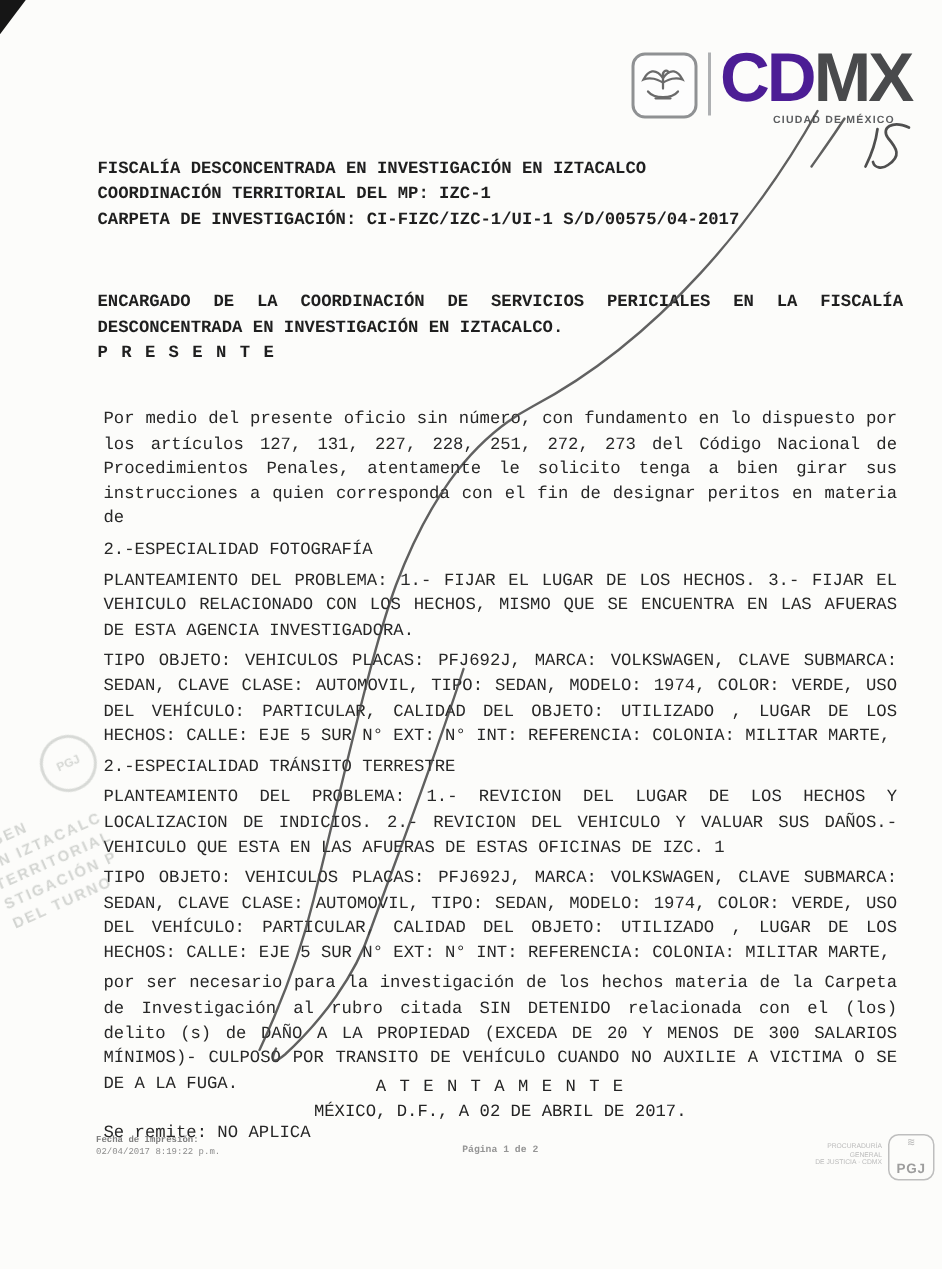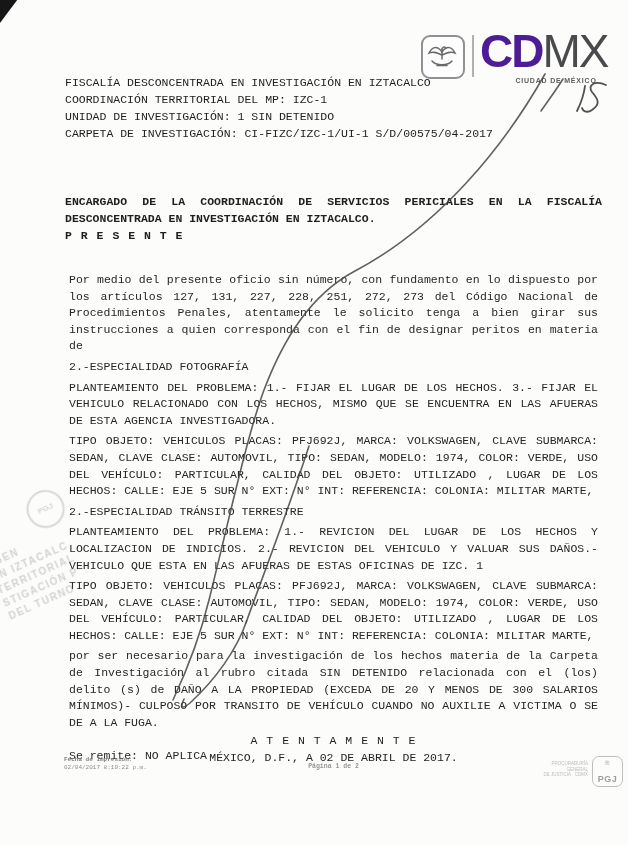--- a/index.html
+++ b/index.html
@@ -22,30 +22,30 @@
     border:2px solid #8f9193;border-radius:9px;background:#fdfdfd;
   }
   .emblem-box svg{position:absolute;left:1px;top:1px;}
   .logo-divider{position:absolute;left:51px;top:2px;width:2px;height:42px;background:#aeb0b2;}
   .cdmx-text{
     position:absolute;left:59px;top:-6px;line-height:48px;
     font-family:"Liberation Sans","DejaVu Sans",sans-serif;
     font-size:46px;letter-spacing:-2px;white-space:nowrap;
   }
   .cdmx-cd{font-weight:600;color:#4c1d95;}
-  .cdmx-mx{font-weight:400;color:#494a4c;margin-top:32px;}
+  .cdmx-mx{font-weight:700;color:#494a4c;margin-top:32px;}
   .cdmx-caption{
     position:absolute;left:60px;top:44px;width:150px;text-align:center;
     font-family:"Liberation Sans","DejaVu Sans",sans-serif;
     font-size:7px;font-weight:700;letter-spacing:0.8px;color:#5c5e60;white-space:nowrap;
   }
   
   .letterhead{
-    position:absolute;left:65px;top:74px;width:540px;
-    font-size:11.5px;line-height:17px;font-weight:400;color:#1f1f1f;
+    position:absolute;left:65px;top:104px;width:540px;
+    font-size:11.5px;line-height:17px;font-weight:700;color:#1f1f1f;
     white-space:nowrap;
   }
   .addressee{
     position:absolute;left:65px;top:178px;width:537px;
     font-size:11.5px;line-height:17px;font-weight:700;color:#1f1f1f;
     text-align:justify;
     margin-top:15px;
   }
   .addressee .salutation{letter-spacing:1px;}
   .doc-body{
@@ -127,21 +127,20 @@
     </svg>
   </div>
   <div class="logo-divider"></div>
   <div class="cdmx-text"><span class="cdmx-cd">CD</span><span class="cdmx-mx">MX</span></div>
   <div class="cdmx-caption">CIUDAD DE MÉXICO</div>
 </div>
 
 <div class="letterhead">
   <div>FISCALÍA DESCONCENTRADA EN INVESTIGACIÓN EN IZTACALCO</div>
   <div>COORDINACIÓN TERRITORIAL DEL MP: IZC-1</div>
-  <div>UNIDAD DE INVESTIGACIÓN: 1 SIN DETENIDO</div>
   <div>CARPETA DE INVESTIGACIÓN: CI-FIZC/IZC-1/UI-1 S/D/00575/04-2017</div>
 </div>
 
 <div class="addressee">
   <p style="margin:0">ENCARGADO DE LA COORDINACIÓN DE SERVICIOS PERICIALES EN LA FISCALÍA DESCONCENTRADA EN INVESTIGACIÓN EN IZTACALCO.</p>
   <div class="salutation">P R E S E N T E</div>
 </div>
 
 <div class="doc-body">
   <p>Por  medio  del presente oficio sin número, con fundamento en lo dispuesto por los  artículos  127,  131,  227,  228,  251,  272,  273 del Código Nacional de Procedimientos  Penales,  atentamente  le  solicito  tenga  a  bien  girar sus instrucciones a quien corresponda con el fin de designar peritos en materia de</p>
@@ -149,21 +148,21 @@
   <p>PLANTEAMIENTO  DEL  PROBLEMA:  1.-  FIJAR EL LUGAR DE LOS HECHOS. 3.- FIJAR EL VEHICULO  RELACIONADO CON LOS HECHOS, MISMO QUE SE ENCUENTRA EN LAS AFUERAS DE ESTA AGENCIA INVESTIGADORA.</p>
   <p>TIPO  OBJETO:  VEHICULOS  PLACAS:  PFJ692J, MARCA: VOLKSWAGEN, CLAVE SUBMARCA: SEDAN,  CLAVE  CLASE:  AUTOMOVIL, TIPO: SEDAN, MODELO: 1974, COLOR: VERDE, USO DEL VEHÍCULO: PARTICULAR, CALIDAD DEL OBJETO: UTILIZADO , LUGAR DE LOS HECHOS: CALLE:  EJE  5  SUR  N°  EXT:  N°  INT:  REFERENCIA:  COLONIA:  MILITAR MARTE,</p>
   <p>2.-ESPECIALIDAD TRÁNSITO TERRESTRE</p>
   <p>PLANTEAMIENTO   DEL   PROBLEMA:  1.-  REVICION  DEL  LUGAR  DE  LOS  HECHOS  Y LOCALIZACION  DE  INDICIOS.  2.-  REVICION  DEL  VEHICULO Y VALUAR SUS DAÑOS.- VEHICULO   QUE   ESTA   EN   LAS   AFUERAS   DE   ESTAS  OFICINAS  DE  IZC.  1</p>
   <p>TIPO  OBJETO:  VEHICULOS  PLACAS:  PFJ692J, MARCA: VOLKSWAGEN, CLAVE SUBMARCA: SEDAN,  CLAVE  CLASE:  AUTOMOVIL, TIPO: SEDAN, MODELO: 1974, COLOR: VERDE, USO DEL VEHÍCULO: PARTICULAR, CALIDAD DEL OBJETO: UTILIZADO , LUGAR DE LOS HECHOS: CALLE:  EJE  5  SUR  N°  EXT:  N°  INT:  REFERENCIA:  COLONIA:  MILITAR MARTE,</p>
   <p>por ser necesario para la investigación de los hechos materia de la Carpeta de Investigación al rubro citada SIN DETENIDO relacionada con el (los) delito (s) de DAÑO A LA PROPIEDAD (EXCEDA DE 20 Y MENOS DE 300 SALARIOS MÍNIMOS)- CULPOSO POR  TRANSITO  DE  VEHÍCULO  CUANDO  NO  AUXILIE  A VICTIMA O SE DE A LA FUGA.</p>
   <p class="gap-before">Se remite: NO APLICA</p>
 </div>
 
 <div class="closing">
-  <div style="letter-spacing:1px;margin-top:16px;">A T E N T A M E N T E</div>
+  <div style="letter-spacing:1px;">A T E N T A M E N T E</div>
   <div>MÉXICO, D.F., A 02 DE ABRIL DE 2017.</div>
 </div>
 
 <div class="print-info">
   <div class="lbl">Fecha de Impresión:</div>
   <div>02/04/2017  8:19:22 p.m.</div>
 </div>
 <div class="page-indicator">Página 1 de 2</div>
 <div class="pgj-caption">
   <div>PROCURADURÍA GENERAL</div>

